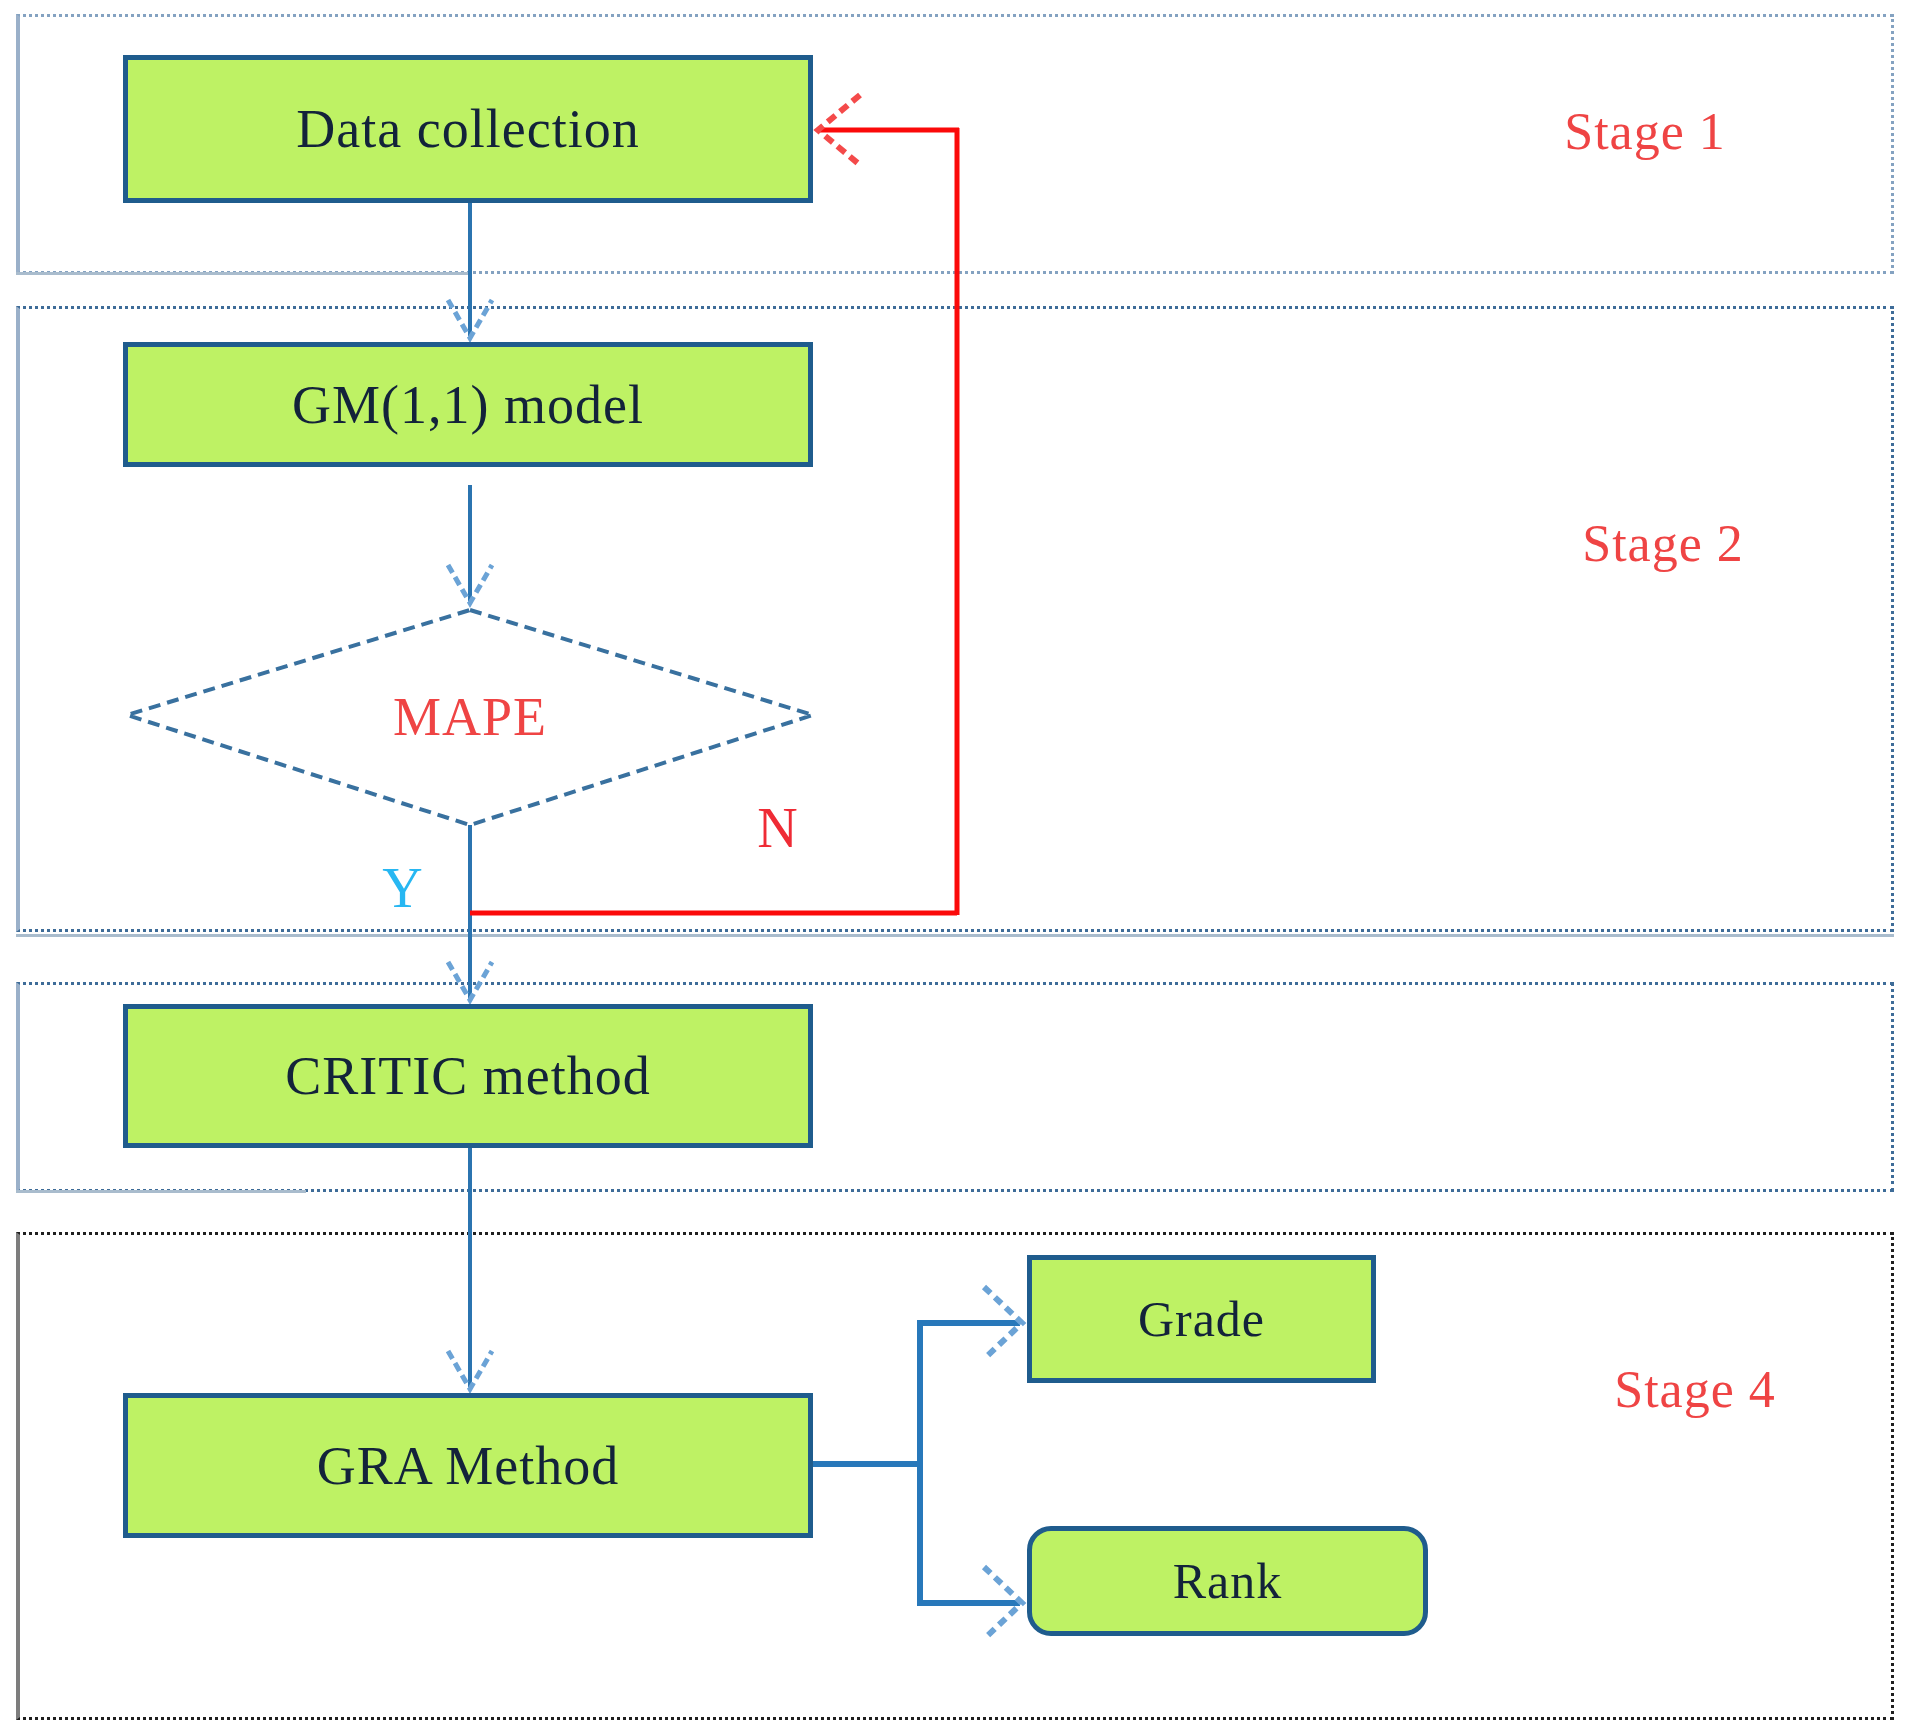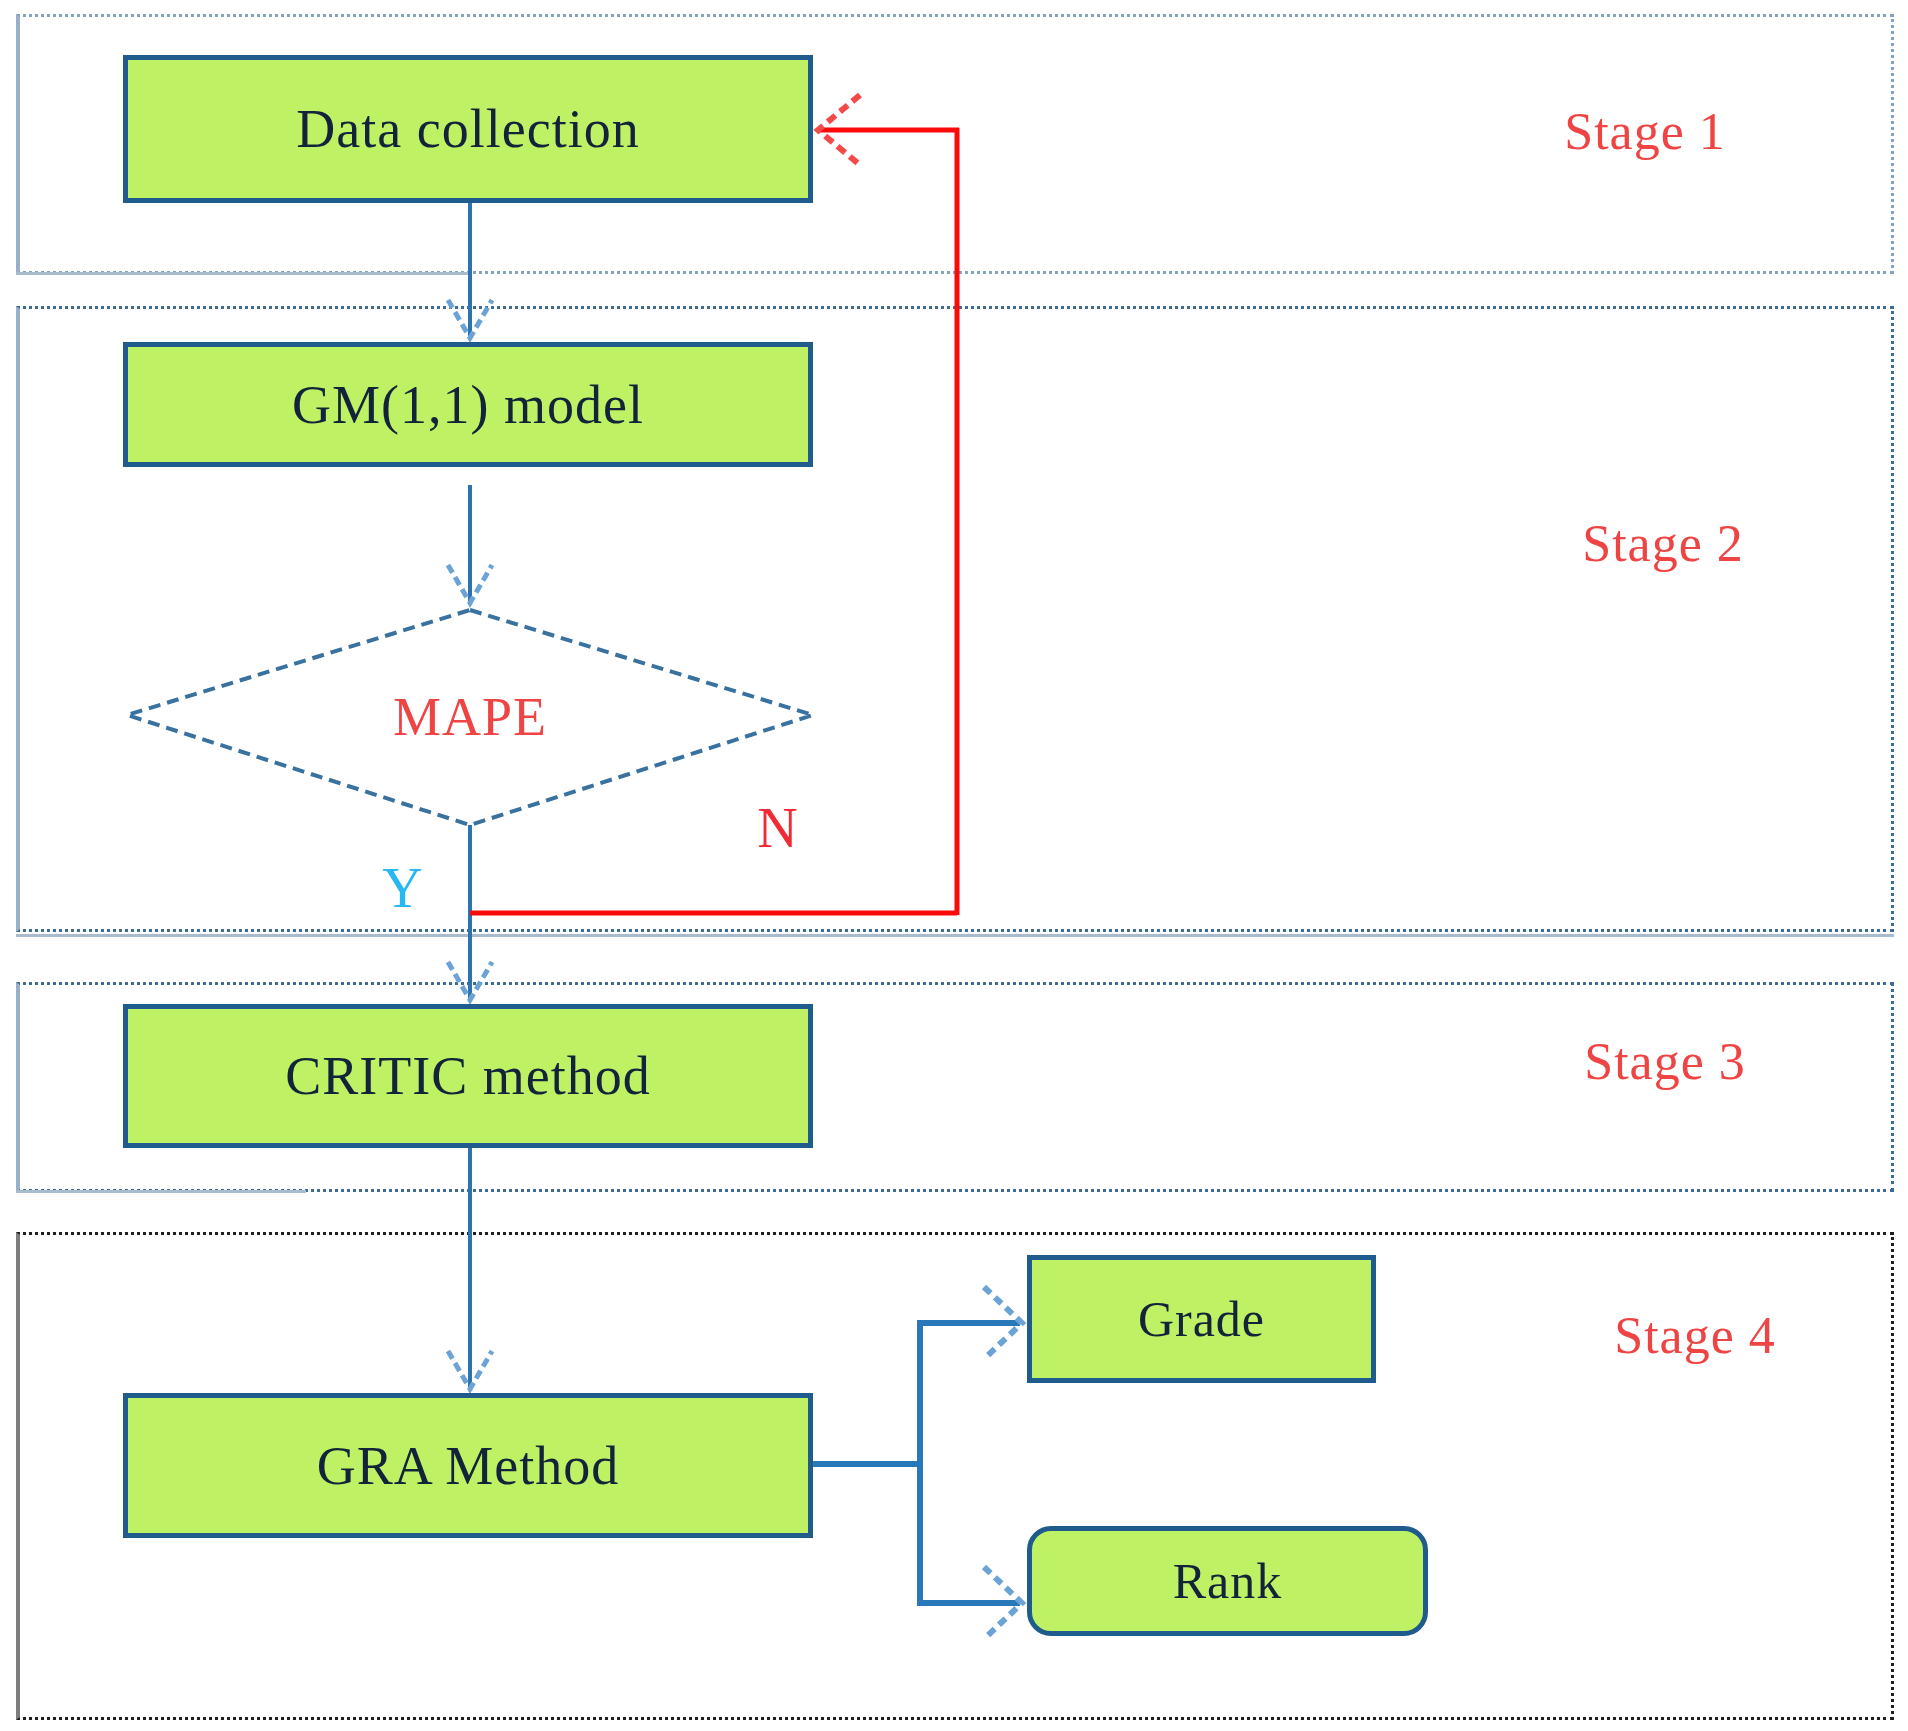--- a/index.html
+++ b/index.html
@@ -126,16 +126,15 @@
     <span>Rank</span>
   </div>
 
   <div class="lbl mape" style="left:320px;top:686px;width:300px;">MAPE</div>
 
   <div class="lbl yes" style="left:368px;top:856px;width:70px;">Y</div>
   <div class="lbl no" style="left:733px;top:796px;width:90px;">N</div>
 
   <div class="lbl" style="left:1495px;top:102px;width:300px;">Stage 1</div>
   <div class="lbl" style="left:1513px;top:514px;width:300px;">Stage 2</div>
-  <div class="lbl" style="left:1515px;top:1032px;width:300px;">Stage 3</div>
-  <div class="lbl" style="left:1545px;top:1306px;width:300px;">Stage 4</div>
+  <div class="lbl" style="left:1545px;top:1360px;width:300px;">Stage 4</div>
 
 </div>
 
 </body></html>

